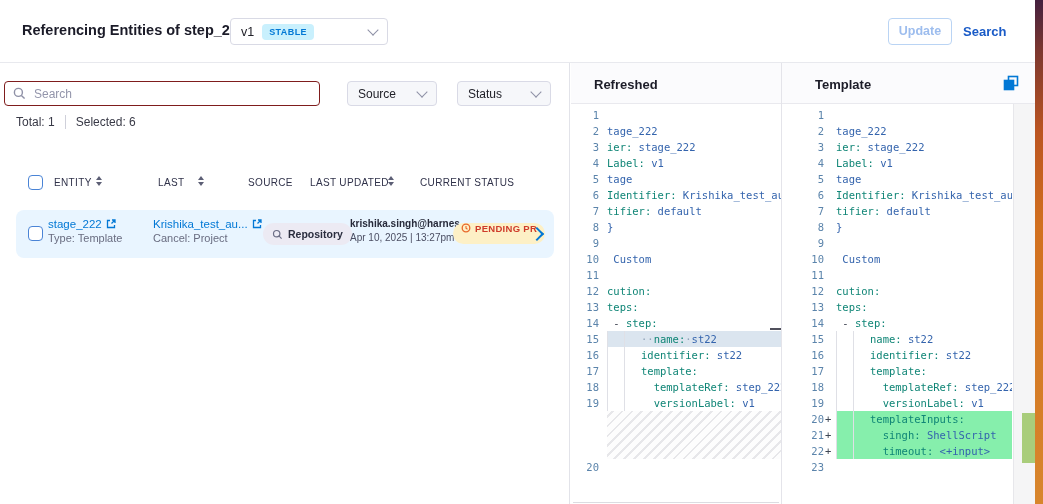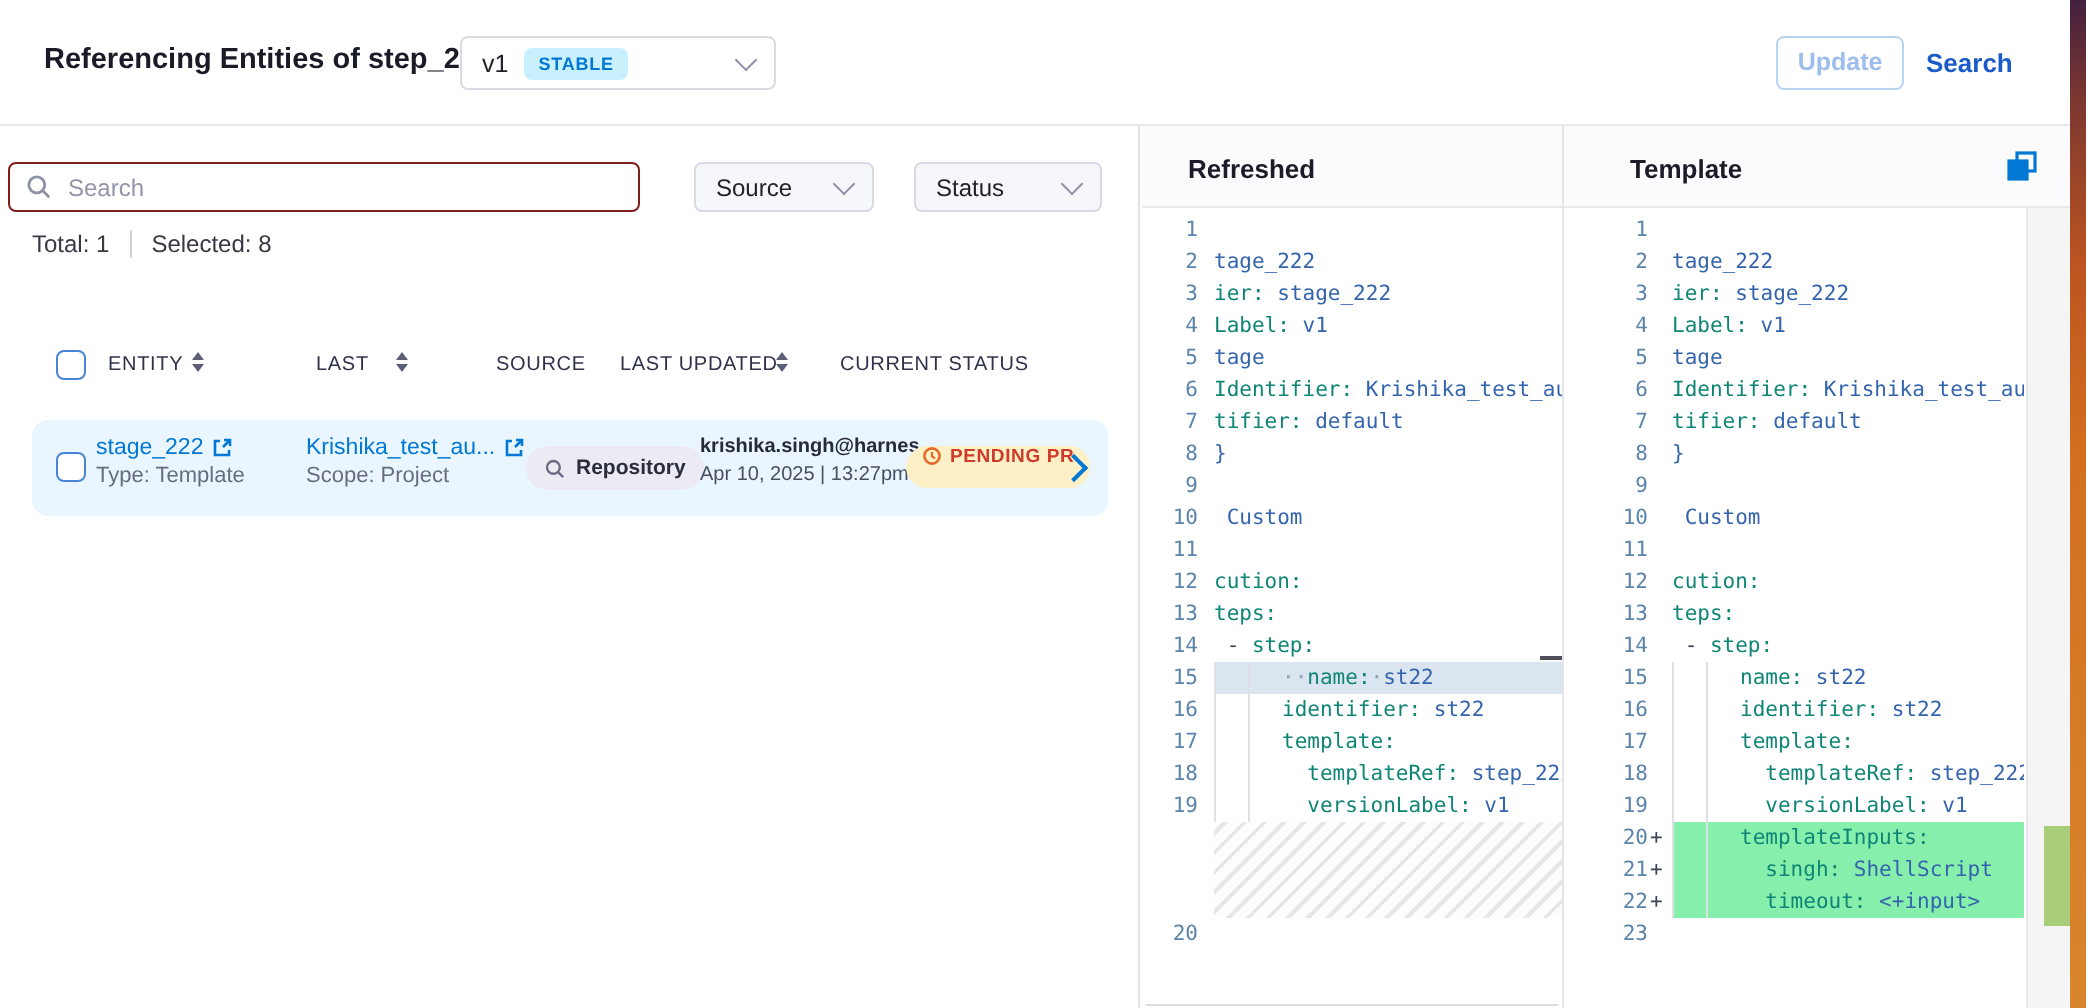--- a/index.html
+++ b/index.html
@@ -114,21 +114,21 @@
     <span class="chev"></span>
   </div>
   <div class="select" style="left:457px;width:94px">
     <span>Status</span>
     <span class="chev"></span>
   </div>
 
   <div class="summary">
     <span>Total: 1</span>
     <span class="vdiv"></span>
-    <span>Selected: 8</span>
+    <span>Selected: 6</span>
   </div>
 
   <div class="cb" style="position:absolute;left:28px;top:112px"></div>
   <div class="thlabel" style="left:54px">ENTITY</div>
   <span class="sort" style="left:96px">
       <i class="up"></i>
       <i class="dn"></i>
     </span>
   <div class="thlabel" style="left:158px">LAST</div>
   <span class="sort" style="left:198px">
@@ -162,21 +162,21 @@
     <div style="position:absolute;left:137px;top:8px">
       <div class="link">
         <span>Krishika_test_au...</span>
         <span class="icon">
           <svg width="10" height="10" viewBox="0 0 10 10">
               <path d="M4 1.5H1.5v7h7V6" fill="none" stroke="#0278d5" stroke-width="1.3"></path>
               <path d="M5.5 4.5L9 1M6 1h3v3" fill="none" stroke="#0278d5" stroke-width="1.3"></path>
             </svg>
         </span>
       </div>
-      <div class="sub">Scope: Project</div>
+      <div class="sub">Cancel: Project</div>
     </div>
 
     <div class="pill">
       <span class="icon">
         <svg width="11" height="11" viewBox="0 0 11 11">
             <circle cx="4.7" cy="4.7" r="3.2" fill="none" stroke="#6b6d85" stroke-width="1.2"></circle>
             <line x1="7.2" y1="7.2" x2="9.6" y2="9.6" stroke="#6b6d85" stroke-width="1.2"></line>
           </svg>
       </span>
       <span>Repository</span>

